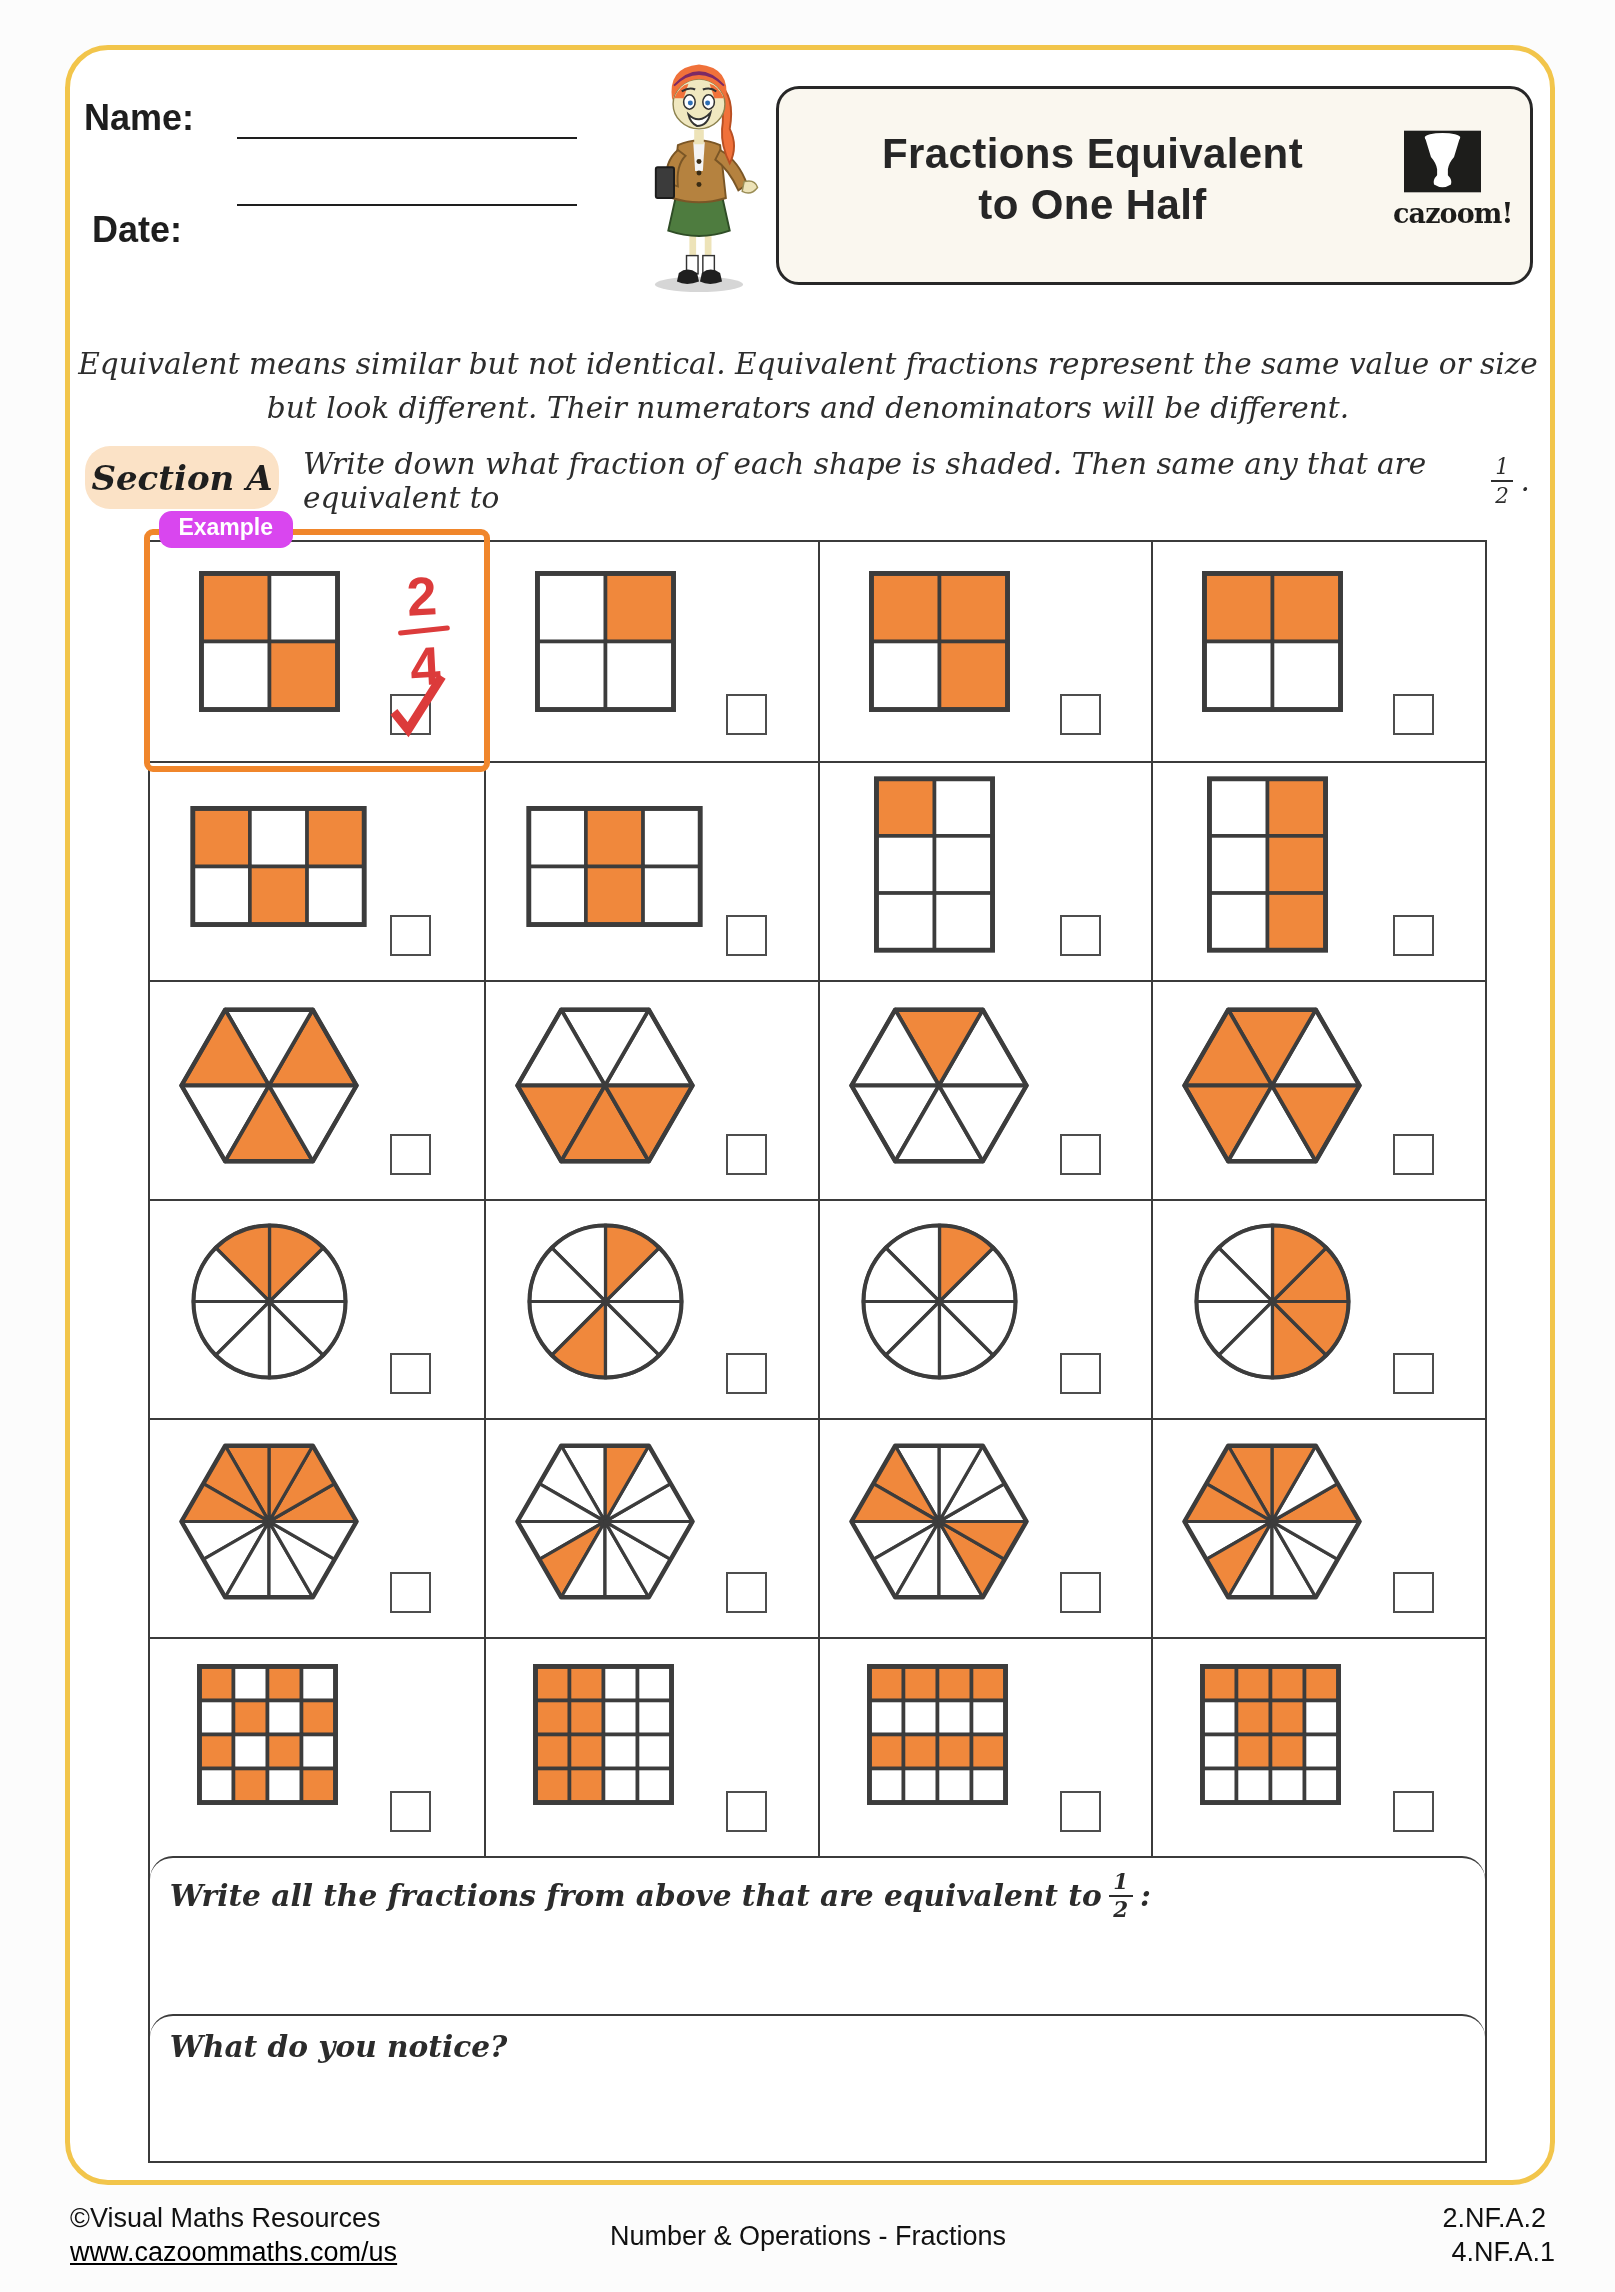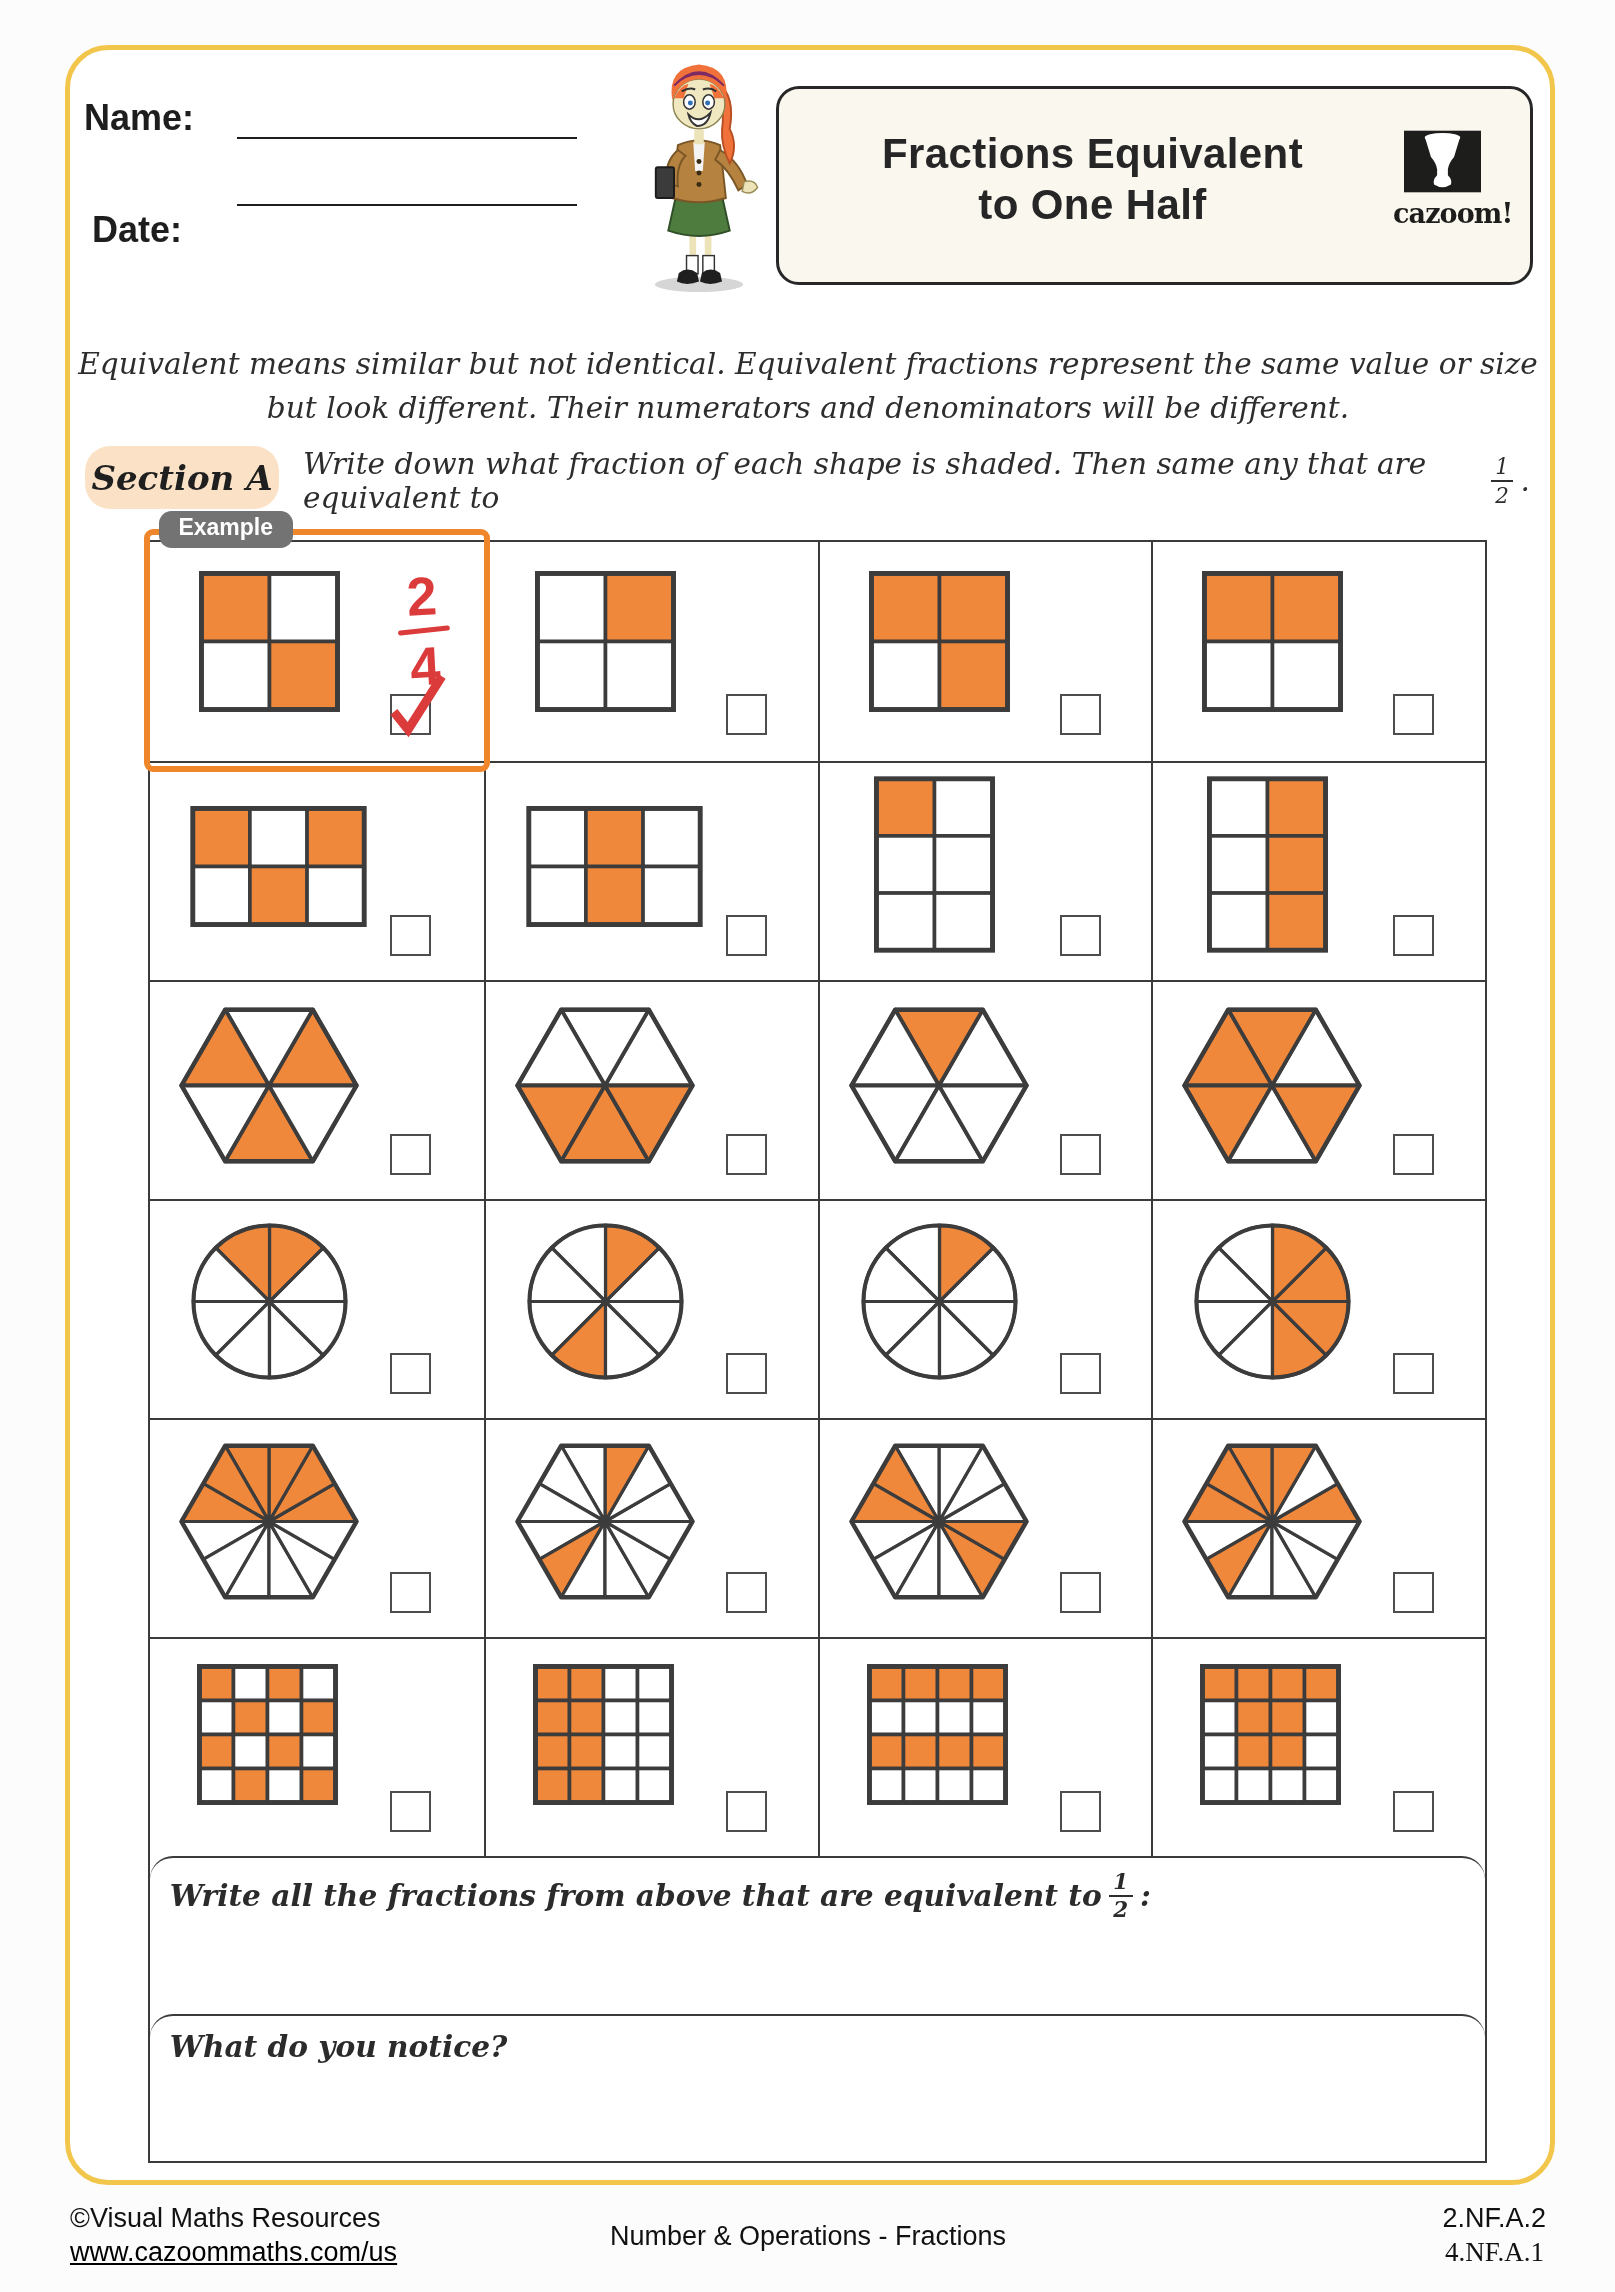--- a/index.html
+++ b/index.html
@@ -141,21 +141,21 @@
             <rect x="5" y="81" width="76" height="76" fill="#FFFFFF" stroke="#3C3C3C" stroke-width="4"></rect>
             <rect x="81" y="81" width="76" height="76" fill="#F0883C" stroke="#3C3C3C" stroke-width="4"></rect>
             <rect x="5" y="5" width="152" height="152" fill="none" stroke="#3C3C3C" stroke-width="5.5"></rect>
           </svg>
           <div class="checkbox">
             <svg class="check-overlay" width="64" height="68" viewBox="0 0 72 76">
               <path d="M10 48 L26 68 L64 8" fill="none" stroke="#DC3B3B" stroke-width="10" stroke-linejoin="miter"></path>
             </svg>
           </div>
           <div id="example-frame" style="border-color: rgb(240, 134, 43);">
-            <div id="example-tab" style="background: #737373; text-align: center;">Example</div>
+            <div id="example-tab" style="background: #d946ef; text-align: center;">Example</div>
           </div>
           <div id="example-fraction" style="color: rgb(220, 59, 59);">
             <div>2</div>
             <div class="bar" style="background: rgb(220, 59, 59);"></div>
             <div>4</div>
           </div>
         </div>
         <div class="cell bl">
           <svg class="shape-svg" width="145" height="145" viewBox="0 0 162 162" style="left:47px;top:27px;overflow:visible;">
             <rect x="5" y="5" width="76" height="76" fill="#FFFFFF" stroke="#3C3C3C" stroke-width="4"></rect>
@@ -513,15 +513,15 @@
       <div class="prompt-text">What do you notice?</div>
     </div>
   </div>
 
   <div class="footer-text" style="left:70px;top:2203px;">©Visual Maths Resources</div>
   <div class="footer-text" style="left:70px;top:2237px;">
     <span id="footer-link">www.cazoommaths.com/us</span>
   </div>
   <div class="footer-text" style="left:0;top:2221px;width:1616px;text-align:center;">Number &amp; Operations - Fractions</div>
   <div class="footer-text" style="right:70px;top:2203px;text-align:right;">2.NF.A.2</div>
-  <div class="footer-text" style="right:72px;top:2237px;text-align:left;font-family:Liberation Serif, serif;">4.NF.A.1</div>
+  <div class="footer-text" style="right:61px;top:2237px;text-align:left;">4.NF.A.1</div>
 </div>
 
 
 </body></html>

